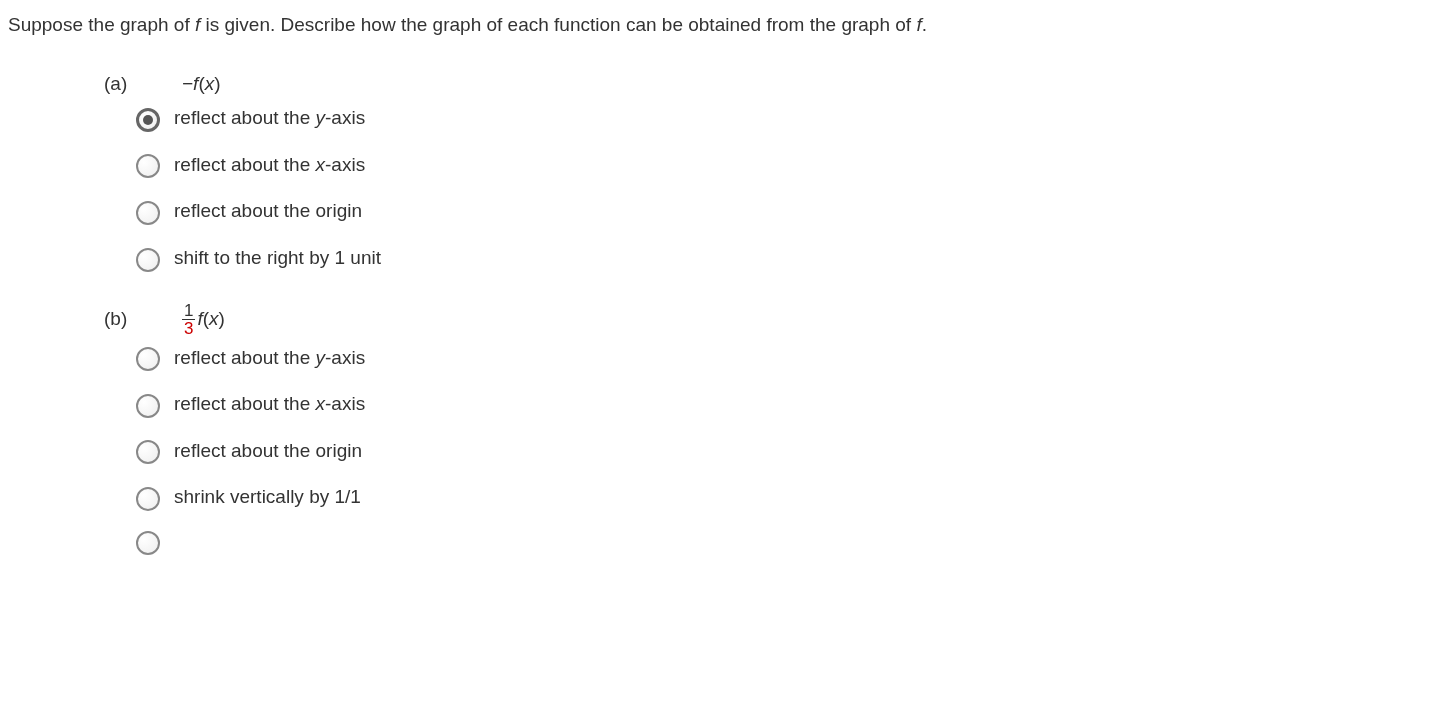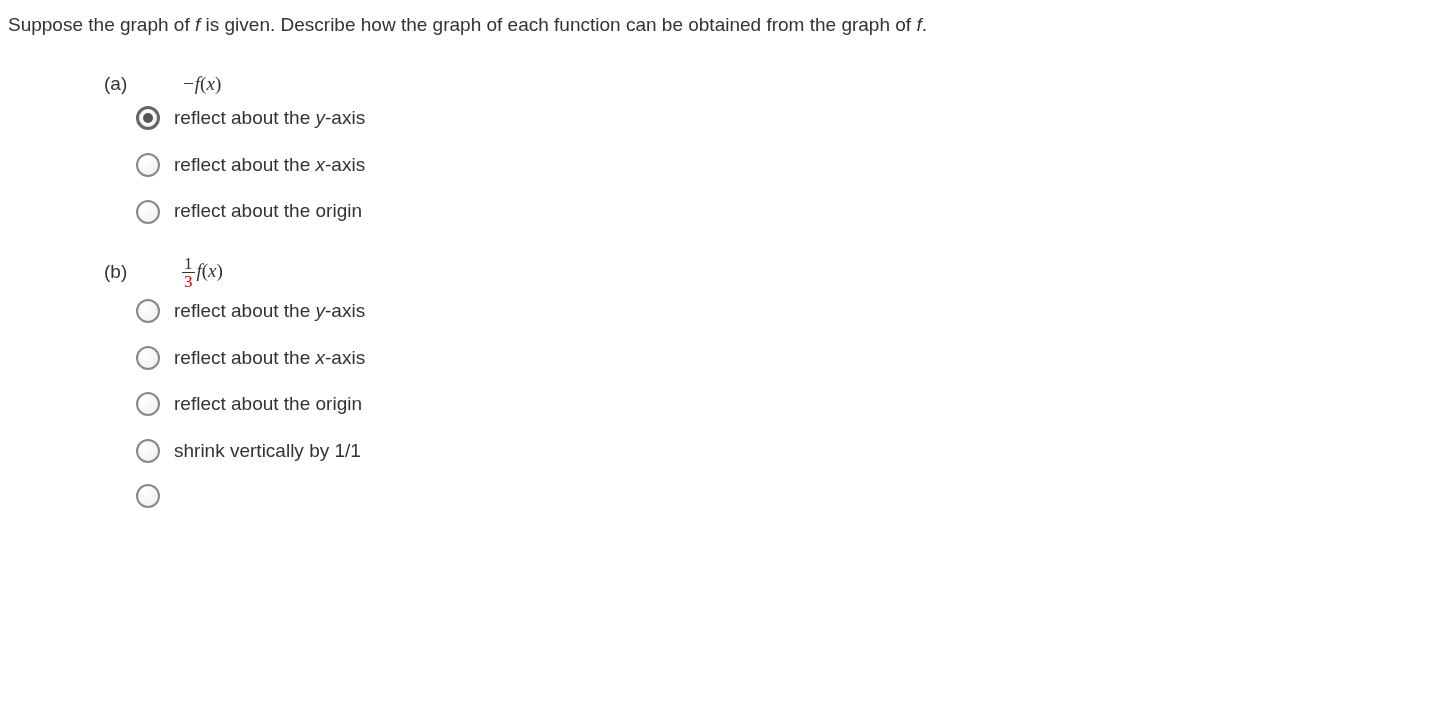--- a/index.html
+++ b/index.html
@@ -28,21 +28,20 @@
     .part-header {
       display: flex;
       align-items: baseline;
       margin-bottom: 8px;
     }
     .part-label {
       width: 78px;
     }
     .part-expr {
       font-style: italic;
-      font-family: Liberation Serif, serif;
     }
     .fraction {
       display: inline-block;
       text-align: center;
       vertical-align: middle;
       line-height: 1;
       font-style: normal;
       margin-right: 2px;
     }
     .fraction .num {
@@ -52,21 +51,21 @@
       font-size: 17px;
     }
     .fraction .den {
       display: block;
       padding: 0 2px;
       font-size: 17px;
       color: #cc0000;
     }
     .option-row {
       display: flex;
-      align-items: center;
+      align-items: flex-end;
       margin-left: 32px;
       margin-bottom: 20px;
     }
     .radio {
       width: 24px;
       height: 24px;
       border: 2px solid #888;
       border-radius: 50%;
       margin-right: 14px;
       flex-shrink: 0;
@@ -110,20 +109,24 @@
     <span class="option-text"><span>reflect about the </span><span class="italic">y</span><span>-axis</span></span>
   </div>
   <div class="option-row">
     <span class="radio"></span>
     <span class="option-text"><span>reflect about the </span><span class="italic">x</span><span>-axis</span></span>
   </div>
   <div class="option-row">
     <span class="radio"></span>
     <span class="option-text"><span>reflect about the origin</span></span>
   </div>
+  <div class="option-row">
+    <span class="radio"></span>
+    <span class="option-text"><span>shift to the right by 1 unit</span></span>
+  </div>
 </div>
 
 <div class="part">
   <div class="part-header" style="align-items:center">
     <span class="part-label">(b)</span>
     <span class="part-expr">
       <span class="fraction">
         <span class="num">1</span>
         <span class="den">3</span>
       </span><span>f</span><span style="font-style:normal">(</span><span>x</span><span style="font-style:normal">)</span>

